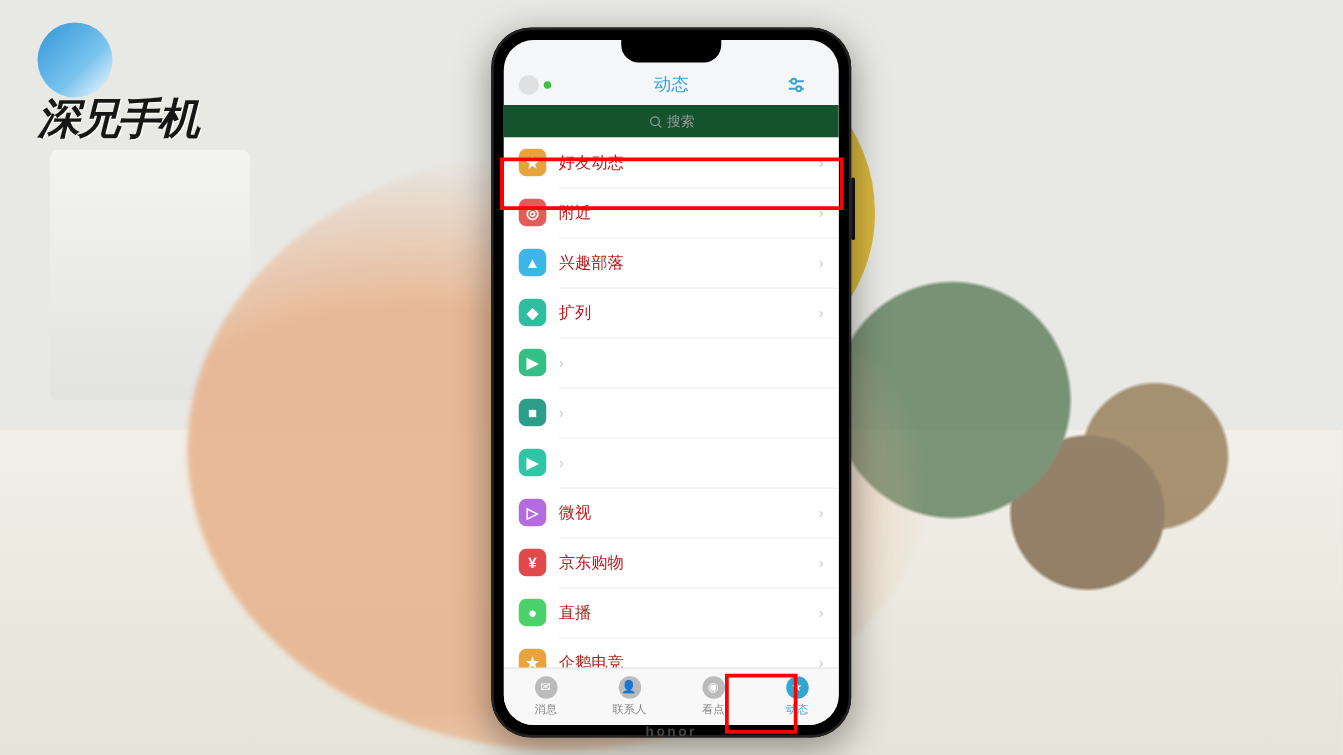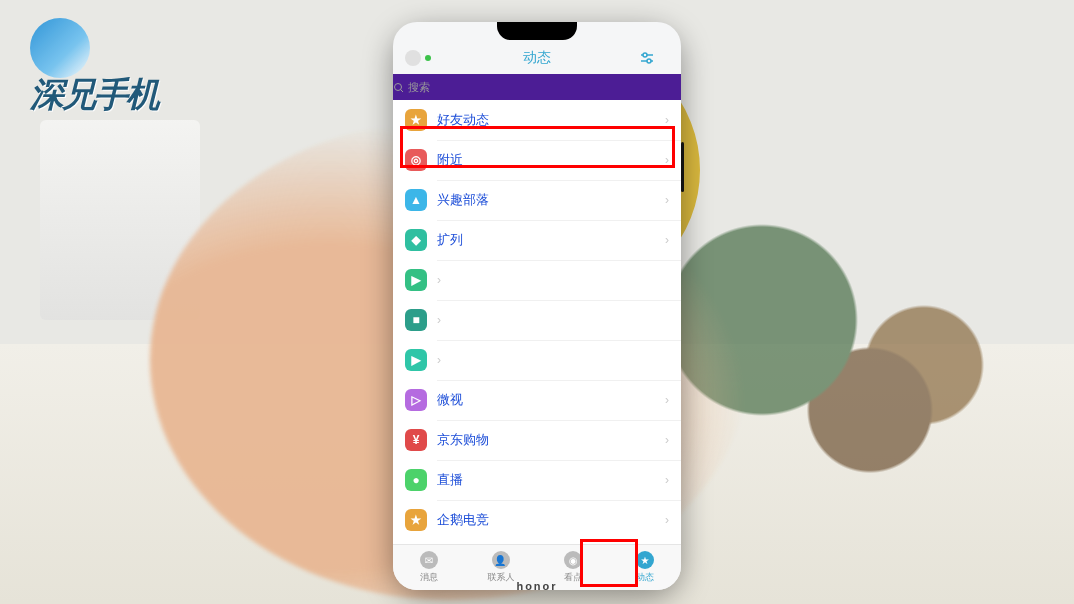--- a/index.html
+++ b/index.html
@@ -33,21 +33,21 @@
   .bg-pine {
     position: absolute; right: 60px; top: 200px;
     width: 360px; height: 300px;
     background: radial-gradient(circle at 30% 40%, #2e5a2e 0 30%, transparent 31%),
                 radial-gradient(circle at 60% 70%, #5a3a18 0 20%, transparent 21%),
                 radial-gradient(circle at 75% 55%, #7a5626 0 18%, transparent 19%);
     opacity: .6;
   }
   .watermark {
     position: absolute; top: 18px; left: 30px;
-    color: #0c4a6e; font-weight: 900;
+    color: #000000; font-weight: 900;
     font-size: 34px; letter-spacing: -2px;
     text-shadow: 1px 1px 0 #fff;
     font-style: italic;
     opacity: .9;
   }
   .watermark .logo-circ {
     width: 60px; height: 60px; border-radius: 50%;
     background: linear-gradient(135deg,#1e8dd6,#6cc0f0 60%,#fff);
     margin-bottom: -6px;
   }
@@ -62,20 +62,21 @@
     filter: blur(2px);
   }
 
   
   .phone {
     position: absolute; left: 393px; top: 22px;
     width: 288px; height: 568px;
     background: #000;
     border-radius: 32px;
     box-shadow: 0 8px 30px rgba(0,0,0,.4), inset 0 0 0 2px #222;
+    padding: 10px;
   }
   .phone-btn-r { position:absolute; right:-3px; top:120px; width:3px; height:50px; background:#111; border-radius:2px; }
   .screen {
     width: 100%; height: 100%;
     background: #f5f6f7;
     border-radius: 24px;
     overflow: hidden;
     display: flex; flex-direction: column;
     position: relative;
   }
@@ -97,43 +98,43 @@
     display: flex; align-items: center; justify-content: space-between;
     padding: 0 12px;
   }
   .header-left { width:30px; display:flex; align-items:center; gap:4px; }
   .avatar-dot { width:16px; height:16px; border-radius:50%; background:#e0e0e0; }
   .green-dot { width:6px; height:6px; border-radius:50%; background:#3cc24a; }
   .header-title { font-size: 14px; color: #33a6d0; flex:1; text-align:center; }
   .header-right { width:30px; text-align:right; color:#33a6d0; font-size:14px; }
   .searchbar {
     flex: 0 0 26px; margin: 0 0 0 0;
-    background: #4c1d95;
-    display:flex; align-items:center; 
+    background: #14532d;
+    display:flex; align-items:center; justify-content:center;
     font-size: 11px; color:#9a9a9a;
     gap:4px;
   }
   .list { flex: 1 1 auto; overflow:hidden; background:#fff; }
   .row {
     display:flex; align-items:center;
     height: 40px;
     padding: 0 12px;
     position: relative;
   }
   .row + .row::before {
     content:""; position:absolute; left:44px; right:0; top:0; height:1px; background:#f0f0f0;
   }
   .row-icon {
     width:22px; height:22px; border-radius:6px;
     margin-right:10px;
     display:flex; align-items:center; justify-content:center;
     color:#fff; font-size:12px; font-weight:bold;
     flex-shrink:0;
   }
-  .row-label { font-size: 13px; color:#1d4ed8; flex:1; }
+  .row-label { font-size: 13px; color:#b91c1c; flex:1; }
   .row-chevron { color:#ccc; font-size:12px; }
   .tabbar {
     flex: 0 0 46px;
     background:#f8f8f8;
     display:flex; border-top:1px solid #e5e5e5;
   }
   .tab {
     flex:1; display:flex; flex-direction:column; align-items:center; justify-content:center;
     font-size: 9px; color:#888; gap:2px;
   }

